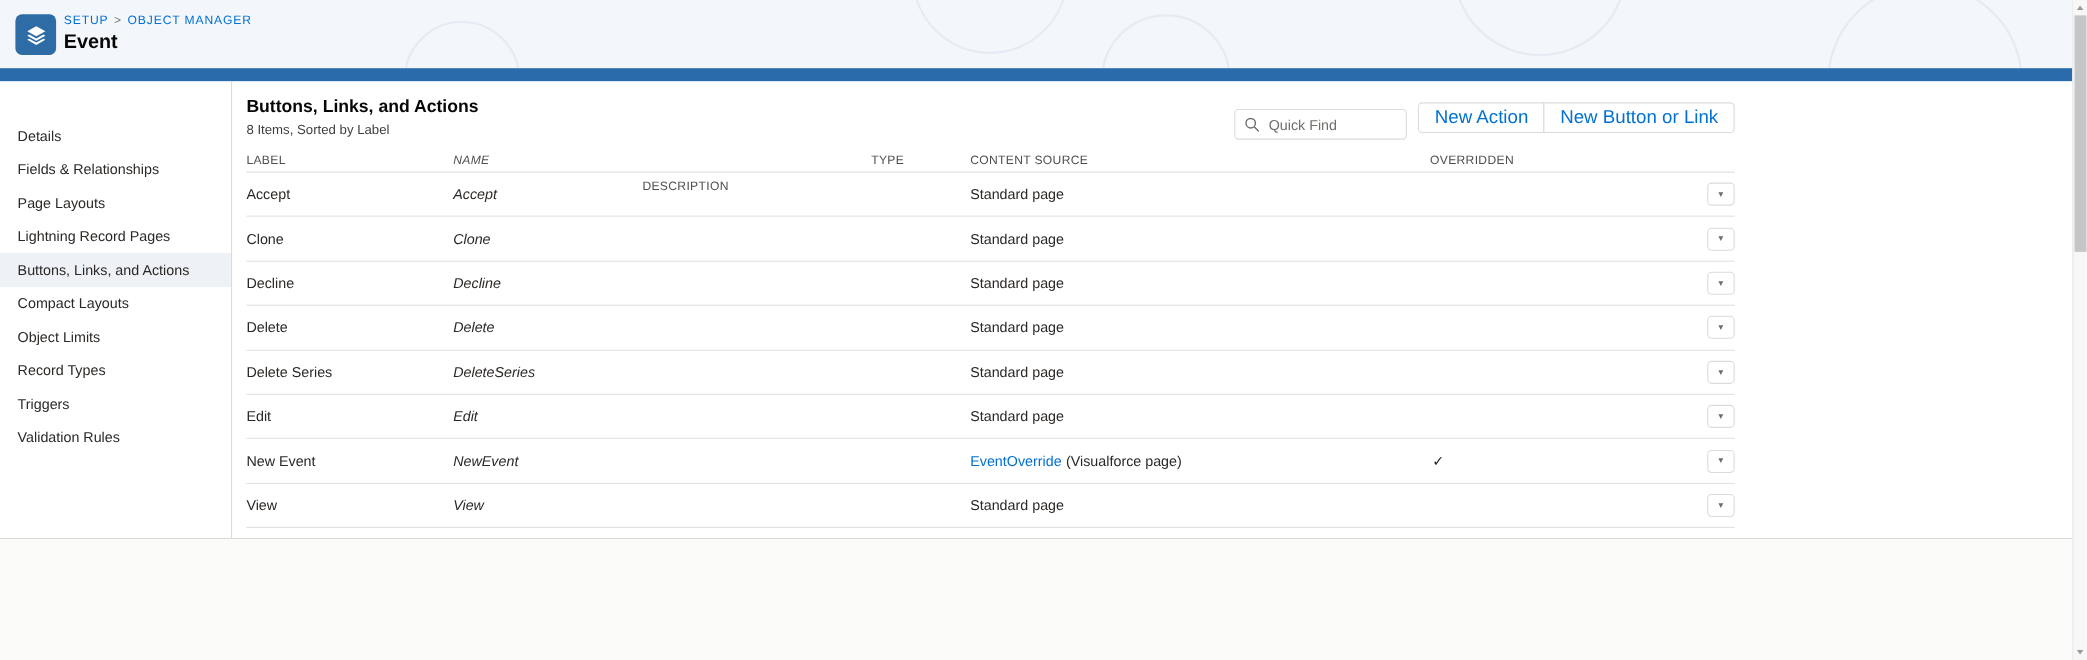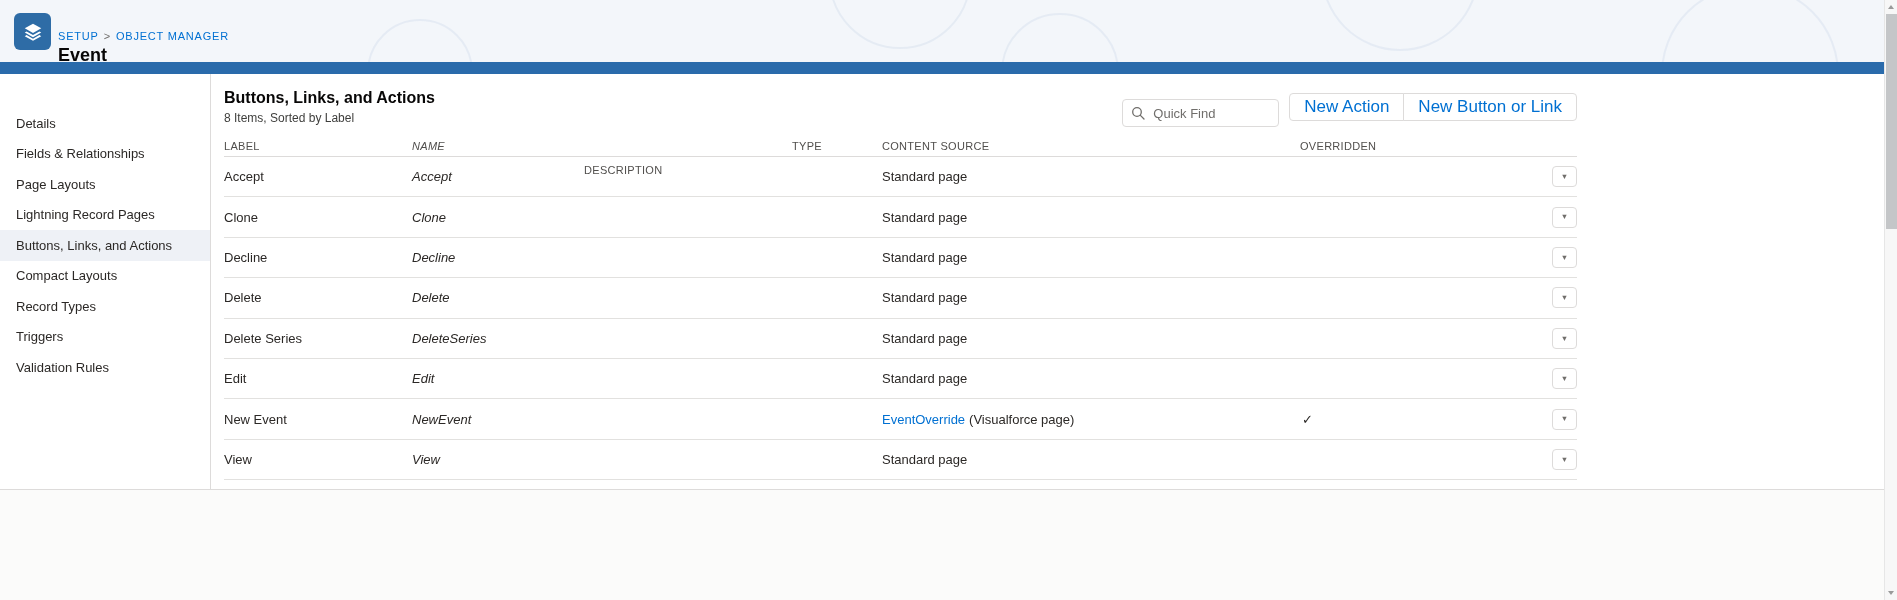--- a/index.html
+++ b/index.html
@@ -18,21 +18,21 @@
     background: #f3f6fa;
     overflow: hidden;
   }
   .pattern { position: absolute; top: 0; left: 0; }
   .app-icon {
     position: absolute; left: 14px; top: 13px;
     width: 37px; height: 37px; border-radius: 6px;
     background: #2e6ca6;
     display: flex; align-items: center; justify-content: center;
   }
-  .head-text { position: absolute; left: 58px; top: 30px; }
+  .head-text { position: absolute; left: 58px; top: 13px; }
   .breadcrumb { font-size: 11px; letter-spacing: 0.8px; color: #706e6b; display: flex; gap: 5px; align-items: center; }
   .breadcrumb a { color: #0070d2; text-decoration: none; cursor: pointer; }
   .page-title { font-size: 18px; font-weight: 700; color: #080707; margin-top: 3px; }
 
   .brand-band { position: absolute; top: 62px; left: 0; width: 1884px; height: 12px; background: #2a6bab; }
 
   
   .content { position: absolute; top: 74px; left: 0; width: 1884px; height: 415px; display: flex; background: #fff; }
 
   .sidebar { width: 211px; border-right: 1px solid #dddbda; padding-top: 34px; }
@@ -136,20 +136,21 @@
 
 <div class="content">
 
   <nav class="sidebar">
     <div class="side-item">Details</div>
     <div class="side-item">Fields &amp; Relationships</div>
     <div class="side-item">Page Layouts</div>
     <div class="side-item">Lightning Record Pages</div>
     <div class="side-item sel">Buttons, Links, and Actions</div>
     <div class="side-item">Compact Layouts</div>
+    <div class="side-item">Object Limits</div>
     <div class="side-item">Record Types</div>
     <div class="side-item">Triggers</div>
     <div class="side-item">Validation Rules</div>
   </nav>
 
   <main class="main">
     <div class="main-inner">
 
       <div class="list-header">
         <div class="list-title">Buttons, Links, and Actions</div>

